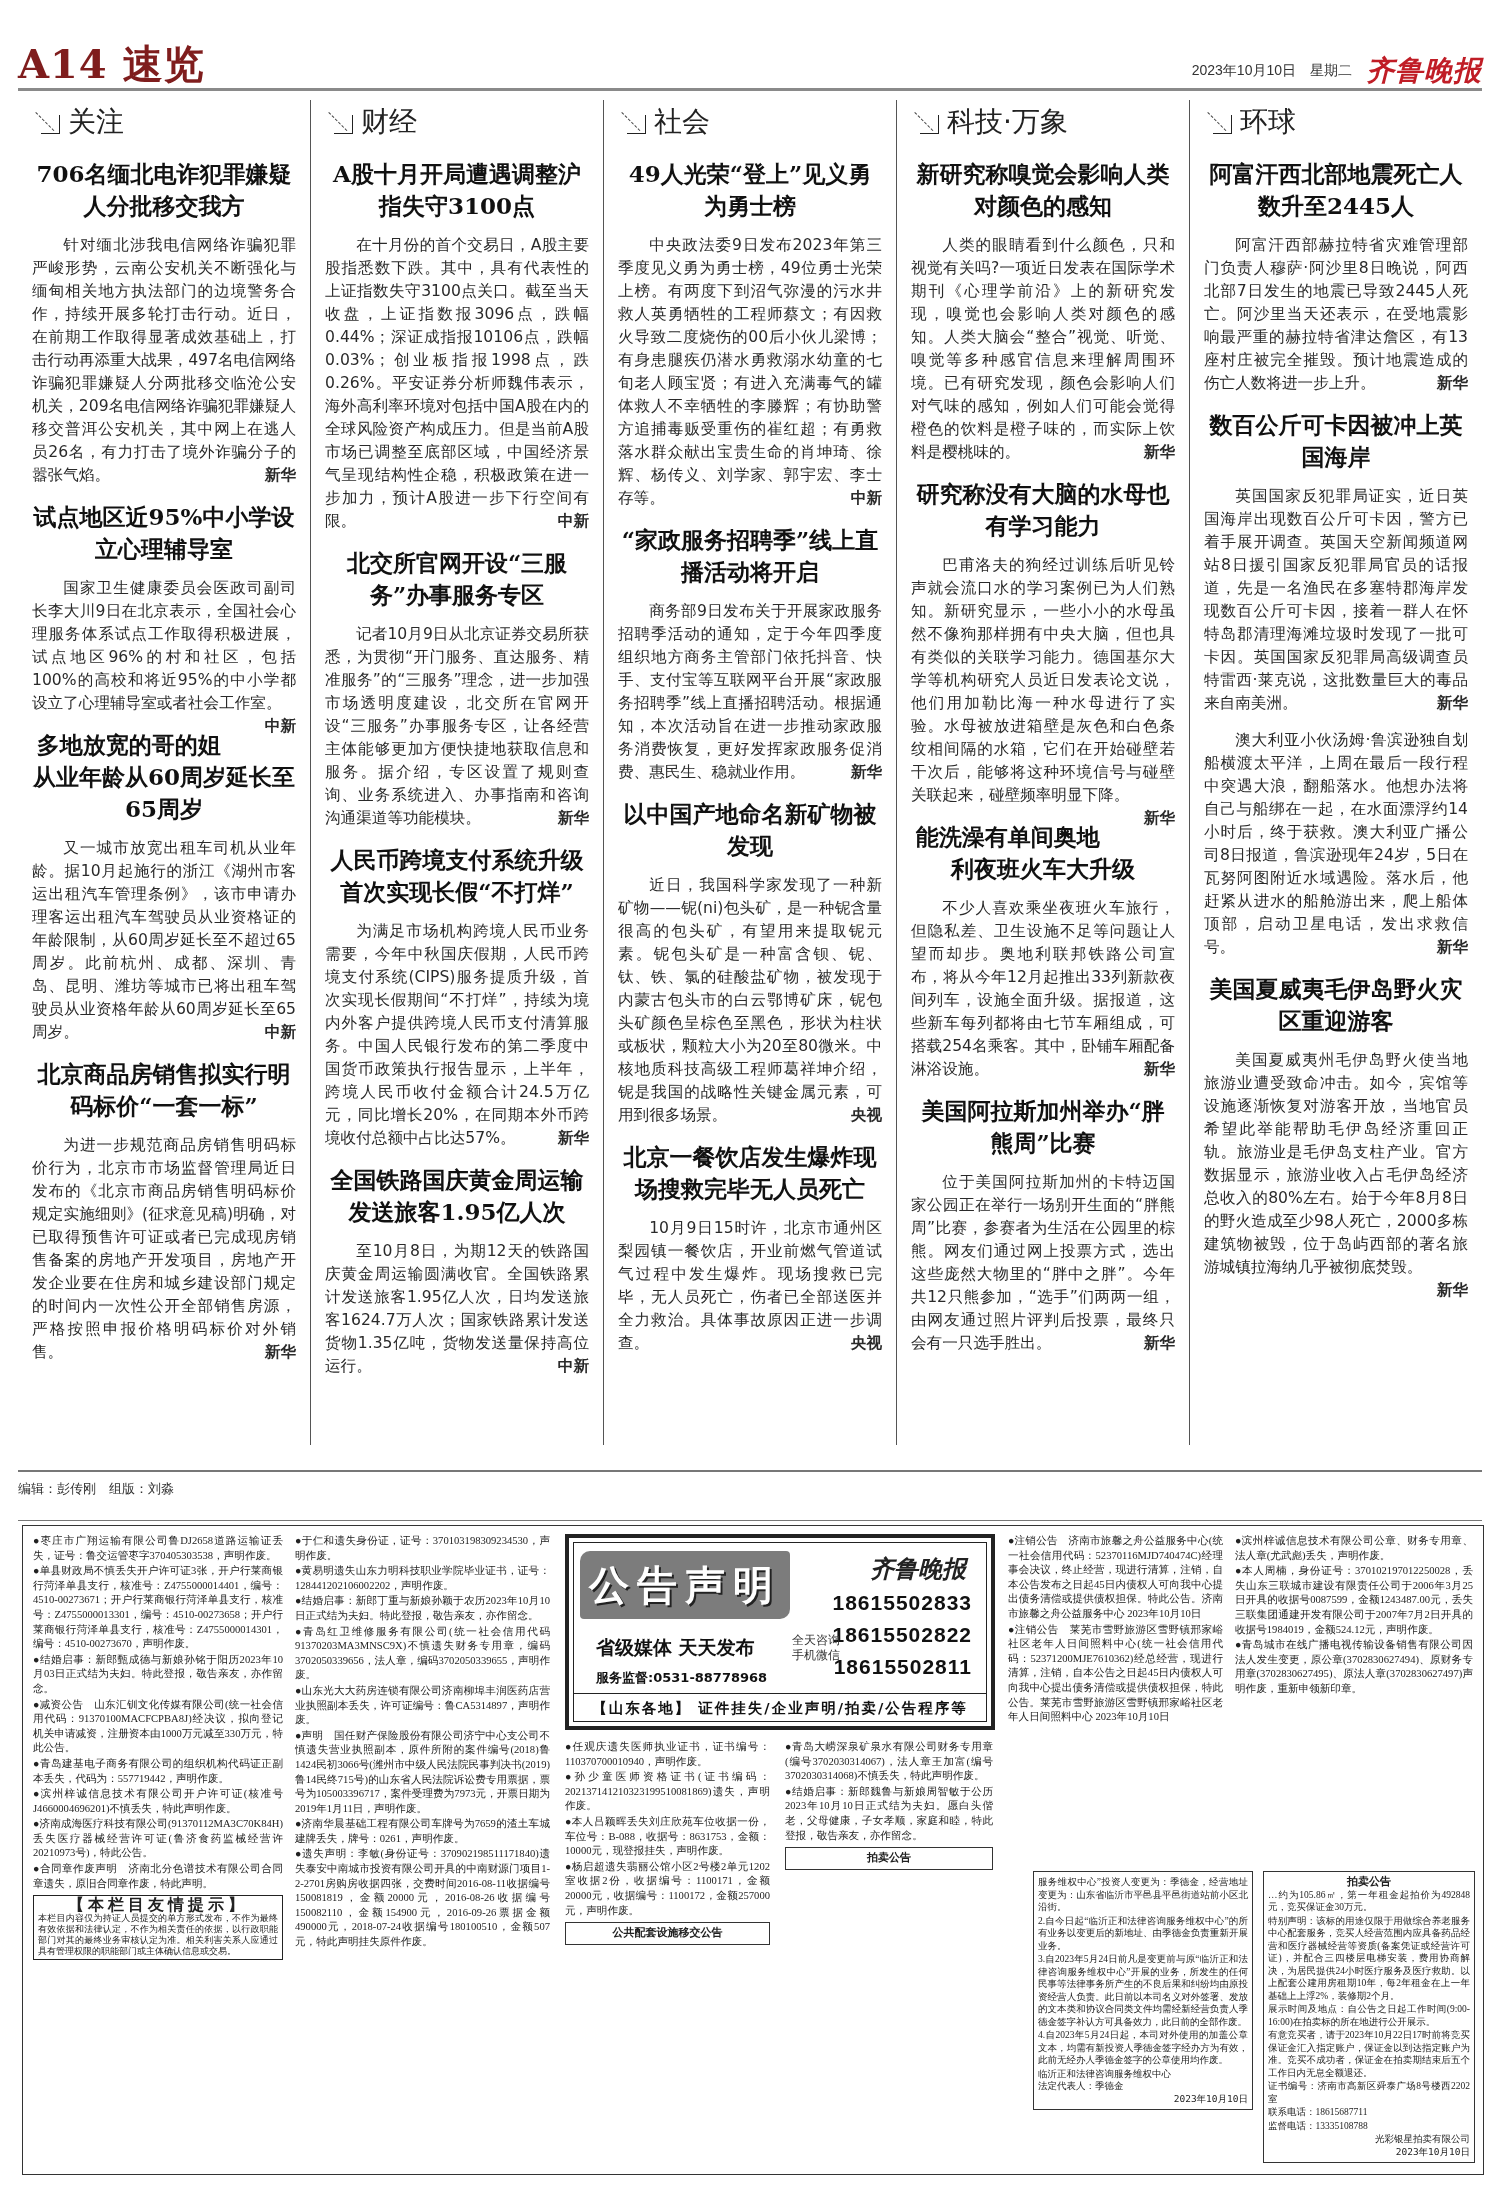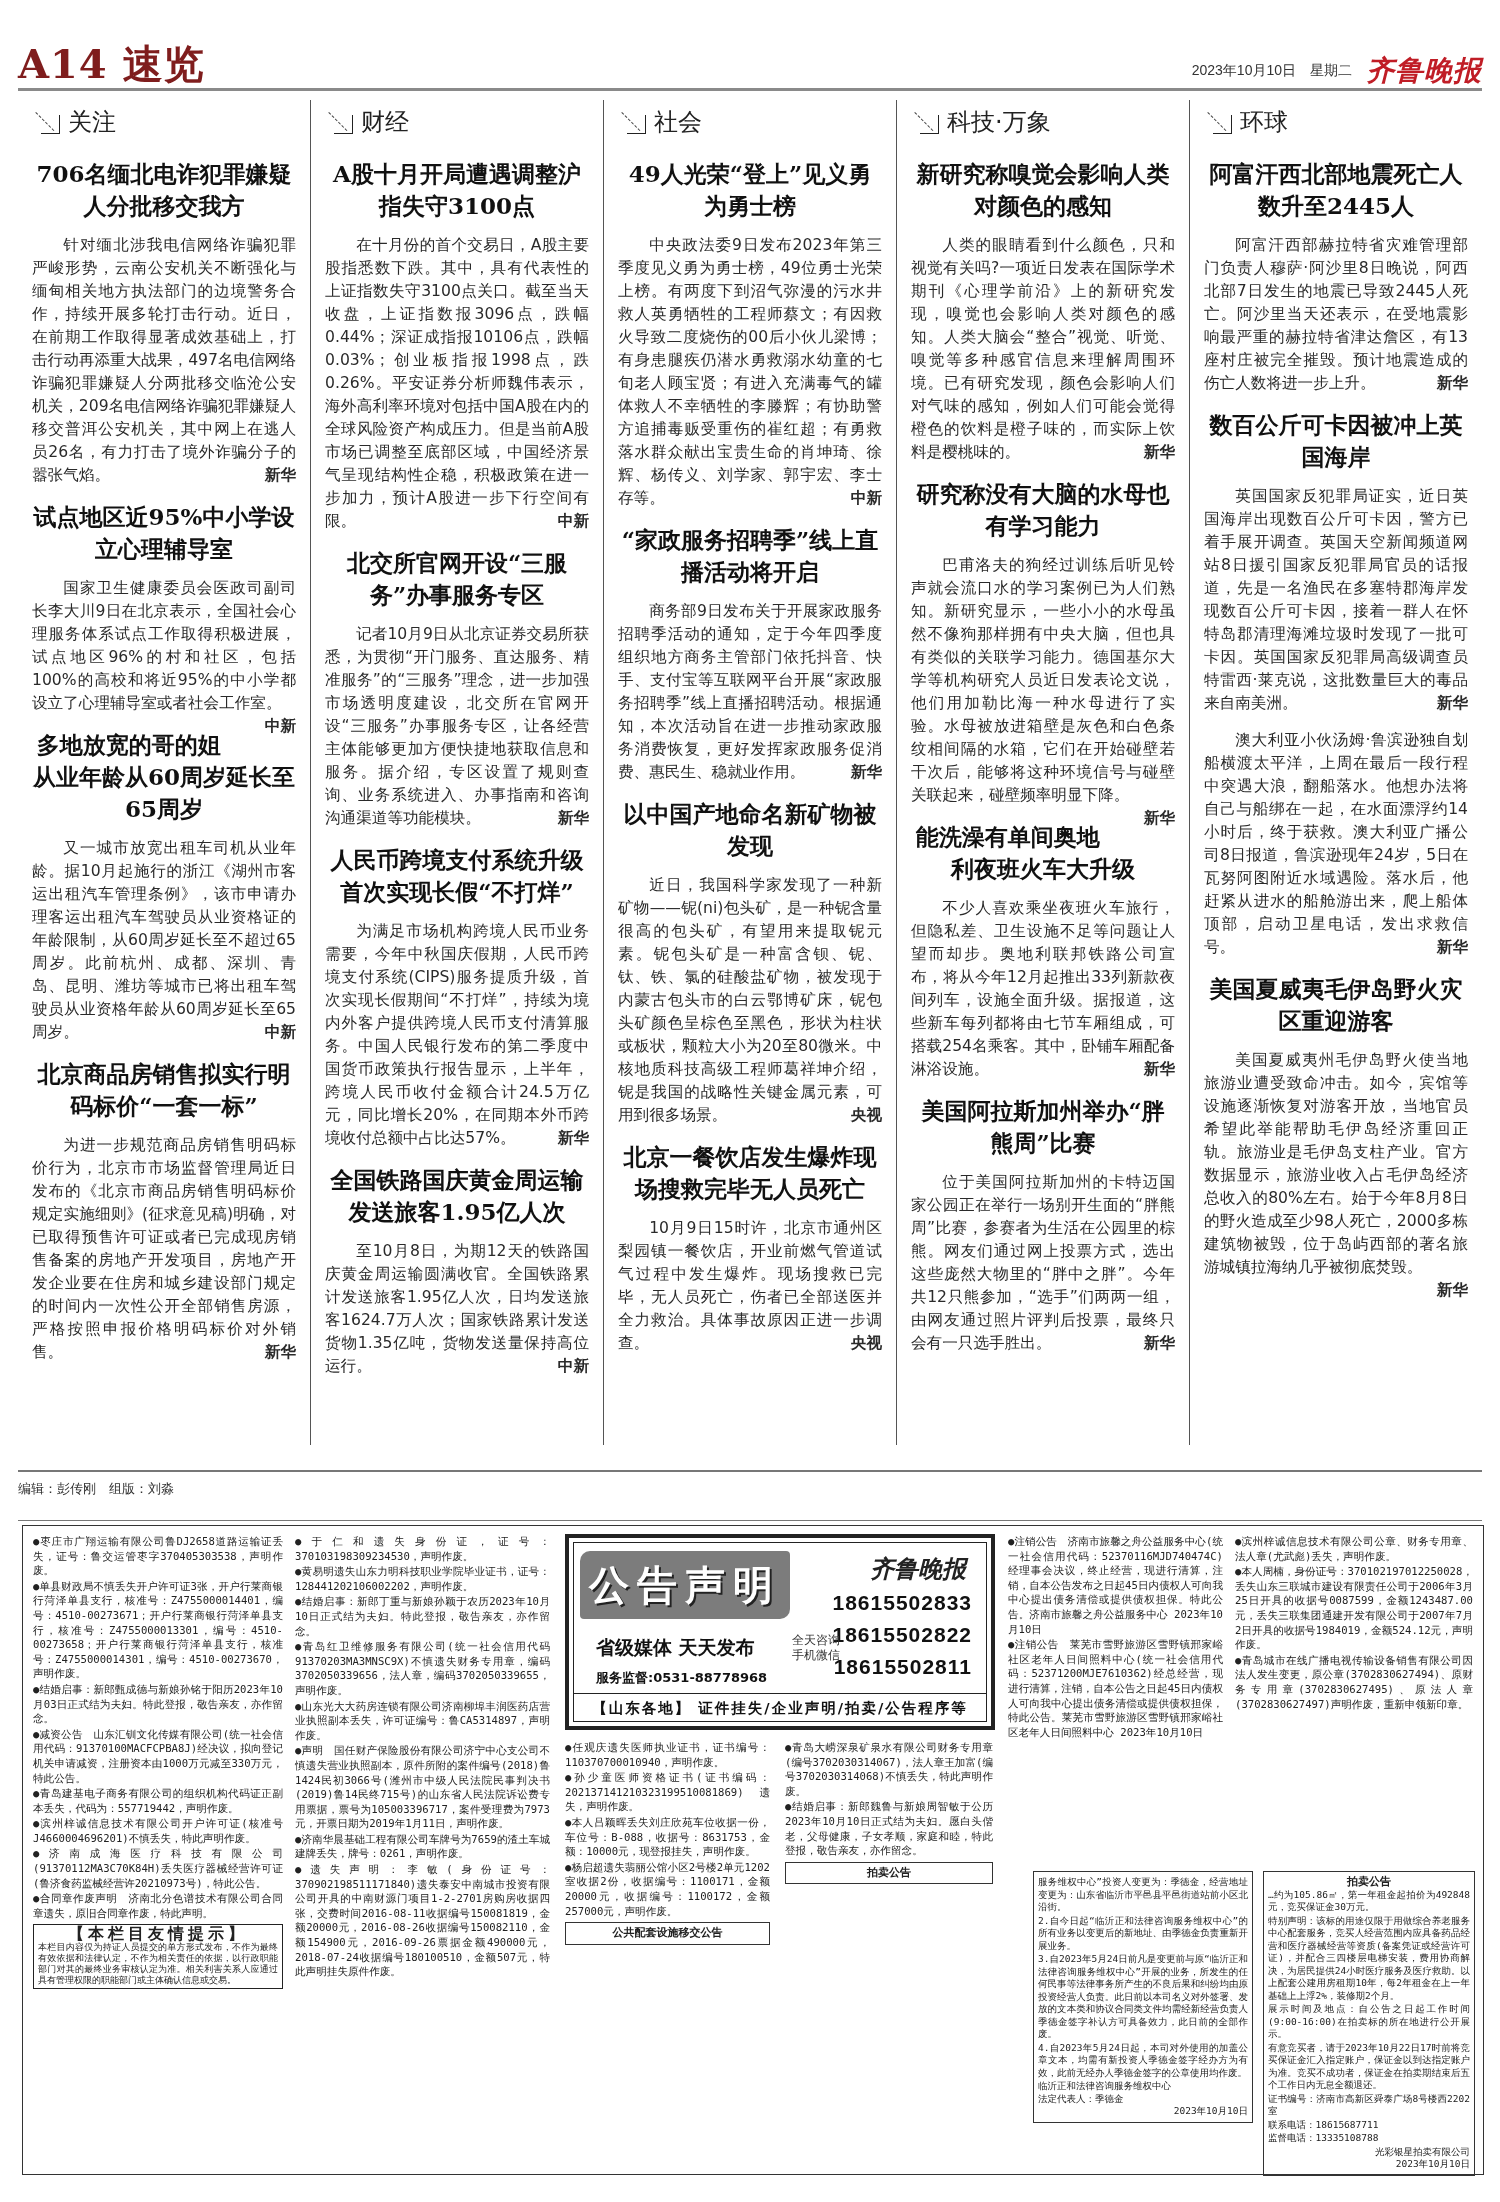--- a/index.html
+++ b/index.html
@@ -13,34 +13,34 @@
   .logo { font-family: "DejaVu Serif", serif; font-style: italic; font-weight: bold; font-size: 28px; color: #c01d26; letter-spacing: 1px; }
   .mast-rule { position: absolute; left: 18px; top: 88px; width: 1464px; height: 3px; background: #8a8a8a; }
 
   .columns { position: absolute; left: 18px; top: 100px; width: 1464px; height: 1345px; display: flex; }
   .col { flex: 1; padding: 0 14px; position: relative; border-right: 1px solid #555; }
   .col:last-child { border-right: none; }
   .section-head { display: flex; align-items: center; gap: 8px; height: 44px; }
   .arrow-icon { width: 28px; height: 28px; position: relative; }
   .arrow-icon::before { content: ""; position: absolute; left: 4px; top: 4px; width: 26px; height: 1px; border-top: 1px dashed #444; transform: rotate(45deg); transform-origin: 0 0; }
   .arrow-icon::after { content: ""; position: absolute; right: 0; bottom: 2px; width: 18px; height: 18px; border-right: 1.5px solid #222; border-bottom: 1.5px solid #222; }
-  .section-title { font-family: "DejaVu Sans", sans-serif; font-size: 24px; color: #222; }
+  .section-title { font-family: "DejaVu Sans", sans-serif; font-size: 28px; color: #222; }
 
   .article { margin-top: 14px; }
   .headline { text-align: center; font-weight: bold; font-size: 23px; line-height: 32px; color: #111; margin-bottom: 12px; }
   .body { font-family: "DejaVu Sans", sans-serif; font-size: 15.6px; line-height: 23px; text-align: justify; text-indent: 2em; color: #2a2a2a; }
   .source { font-weight: bold; font-family: "DejaVu Sans", sans-serif; float: right; margin-left: 8px; }
 
   .credit-rule { position: absolute; left: 18px; top: 1470px; width: 1464px; height: 2px; background: #777; }
   .credits { position: absolute; left: 18px; top: 1480px; font-family: "DejaVu Sans", sans-serif; font-size: 13px; color: #333; }
   .credit-rule2 { position: absolute; left: 18px; top: 1520px; width: 1464px; height: 1px; background: #777; }
 
   .classifieds { position: absolute; left: 22px; top: 1525px; width: 1462px; height: 650px; border: 1px solid #333; }
   .cl-col { position: absolute; top: 8px; font-family: "DejaVu Sans Mono", "Liberation Mono", monospace; font-size: 10.6px; line-height: 14.6px; color: #222; text-align: justify; }
-  .cl-item { margin-bottom: 1px; }
+  .cl-item { margin-bottom: 1px; font-family: Liberation Serif, serif; }
   .ad-box { position: absolute; left: 542px; top: 8px; width: 430px; height: 196px; border: 4px solid #222; padding: 4px; }
   .ad-inner { border: 1px solid #222; width: 100%; height: 100%; position: relative; }
   .ad-banner { position: absolute; left: 6px; top: 8px; width: 210px; height: 68px; background: #7c7c7c; border-radius: 10px 4px 10px 4px; color: #fff; font-family: "DejaVu Sans", sans-serif; font-weight: bold; font-size: 40px; display: flex; align-items: center; justify-content: center; letter-spacing: 8px; text-shadow: 2px 2px 0 #222; }
   .ad-logo { position: absolute; right: 20px; top: 10px; font-family: "DejaVu Serif", serif; font-style: italic; font-weight: bold; font-size: 24px; color: #222; }
   .ad-phone { position: absolute; right: 14px; font-family: "Liberation Sans", sans-serif; font-weight: bold; font-size: 21px; color: #111; letter-spacing: 1px; }
   .ad-slogan { position: absolute; left: 22px; top: 92px; font-family: "DejaVu Sans", sans-serif; font-weight: bold; font-size: 19px; color: #111; }
   .ad-consult { position: absolute; left: 218px; top: 90px; font-family: "DejaVu Sans", sans-serif; font-size: 12px; line-height: 15px; color: #333; }
   .ad-supervise { position: absolute; left: 22px; top: 126px; font-family: "DejaVu Sans", sans-serif; font-weight: bold; font-size: 13px; color: #111; }
   .ad-footer { position: absolute; left: 0; bottom: 0; width: 100%; height: 28px; border-top: 1px solid #222; font-family: "DejaVu Sans", sans-serif; font-weight: bold; font-size: 14.5px; text-align: center; line-height: 28px; color: #111; letter-spacing: 2px; }
   .tip-box { border: 1.5px solid #222; padding: 2px 4px; margin-top: 4px; }

